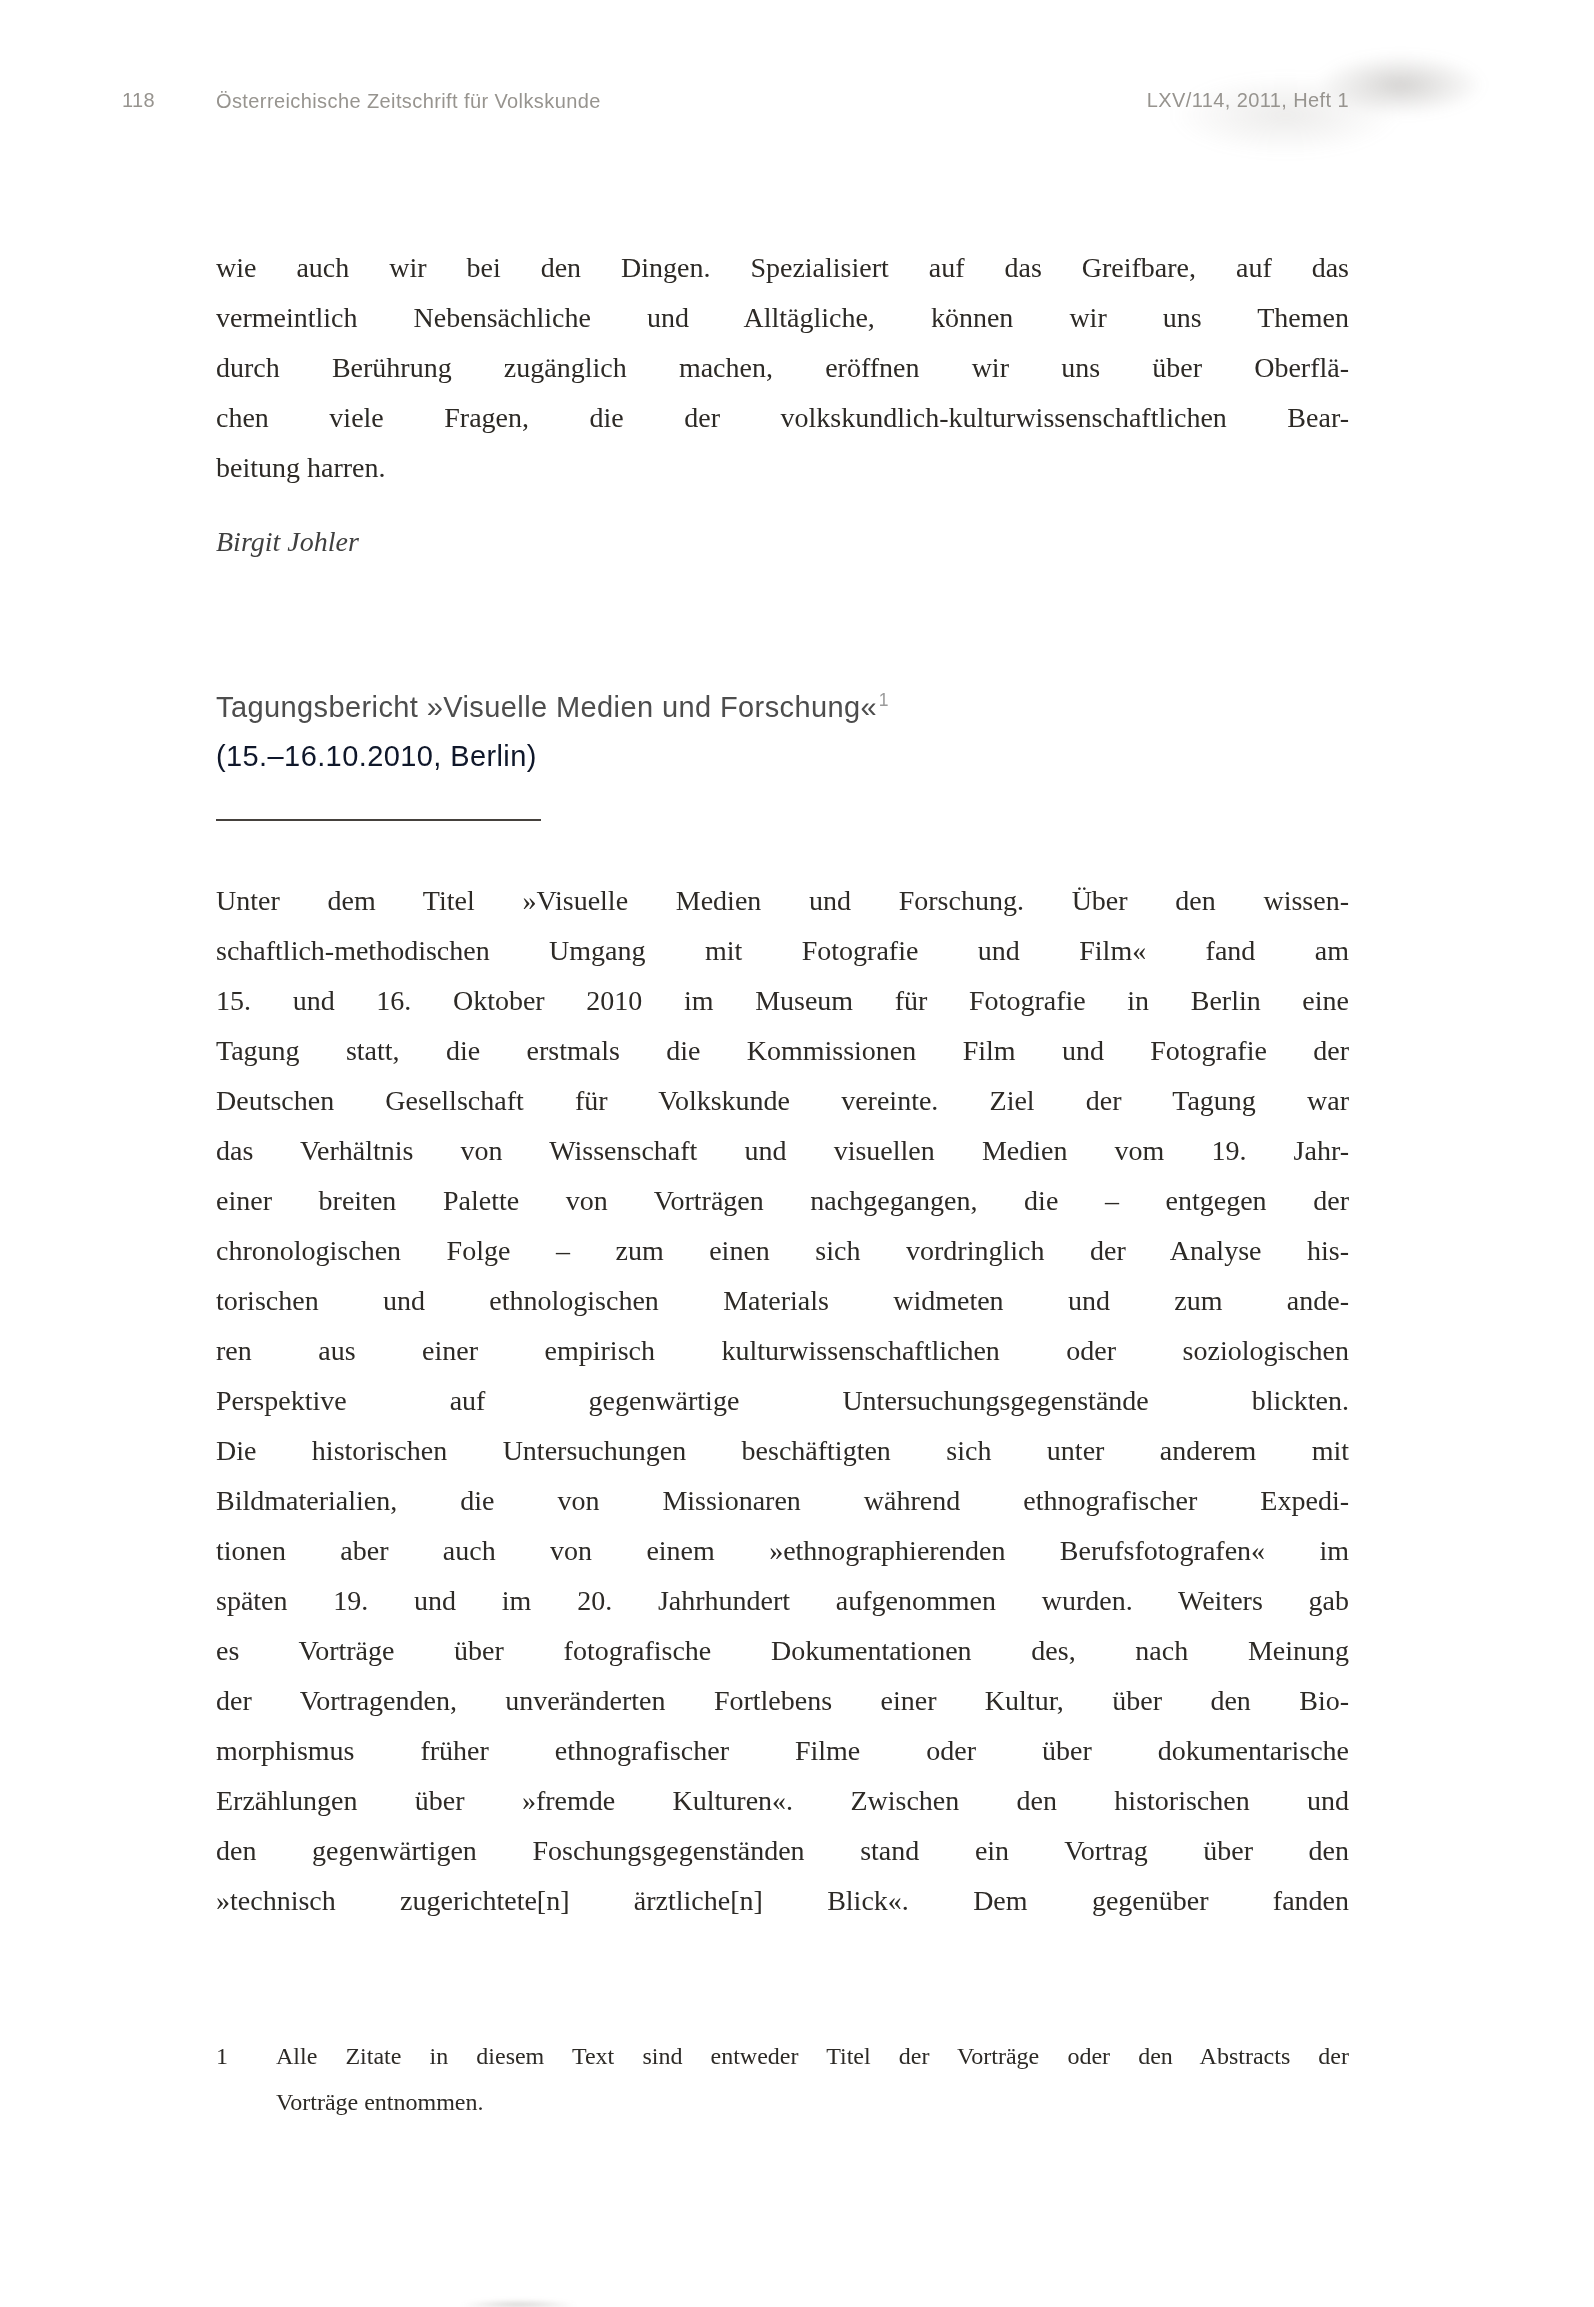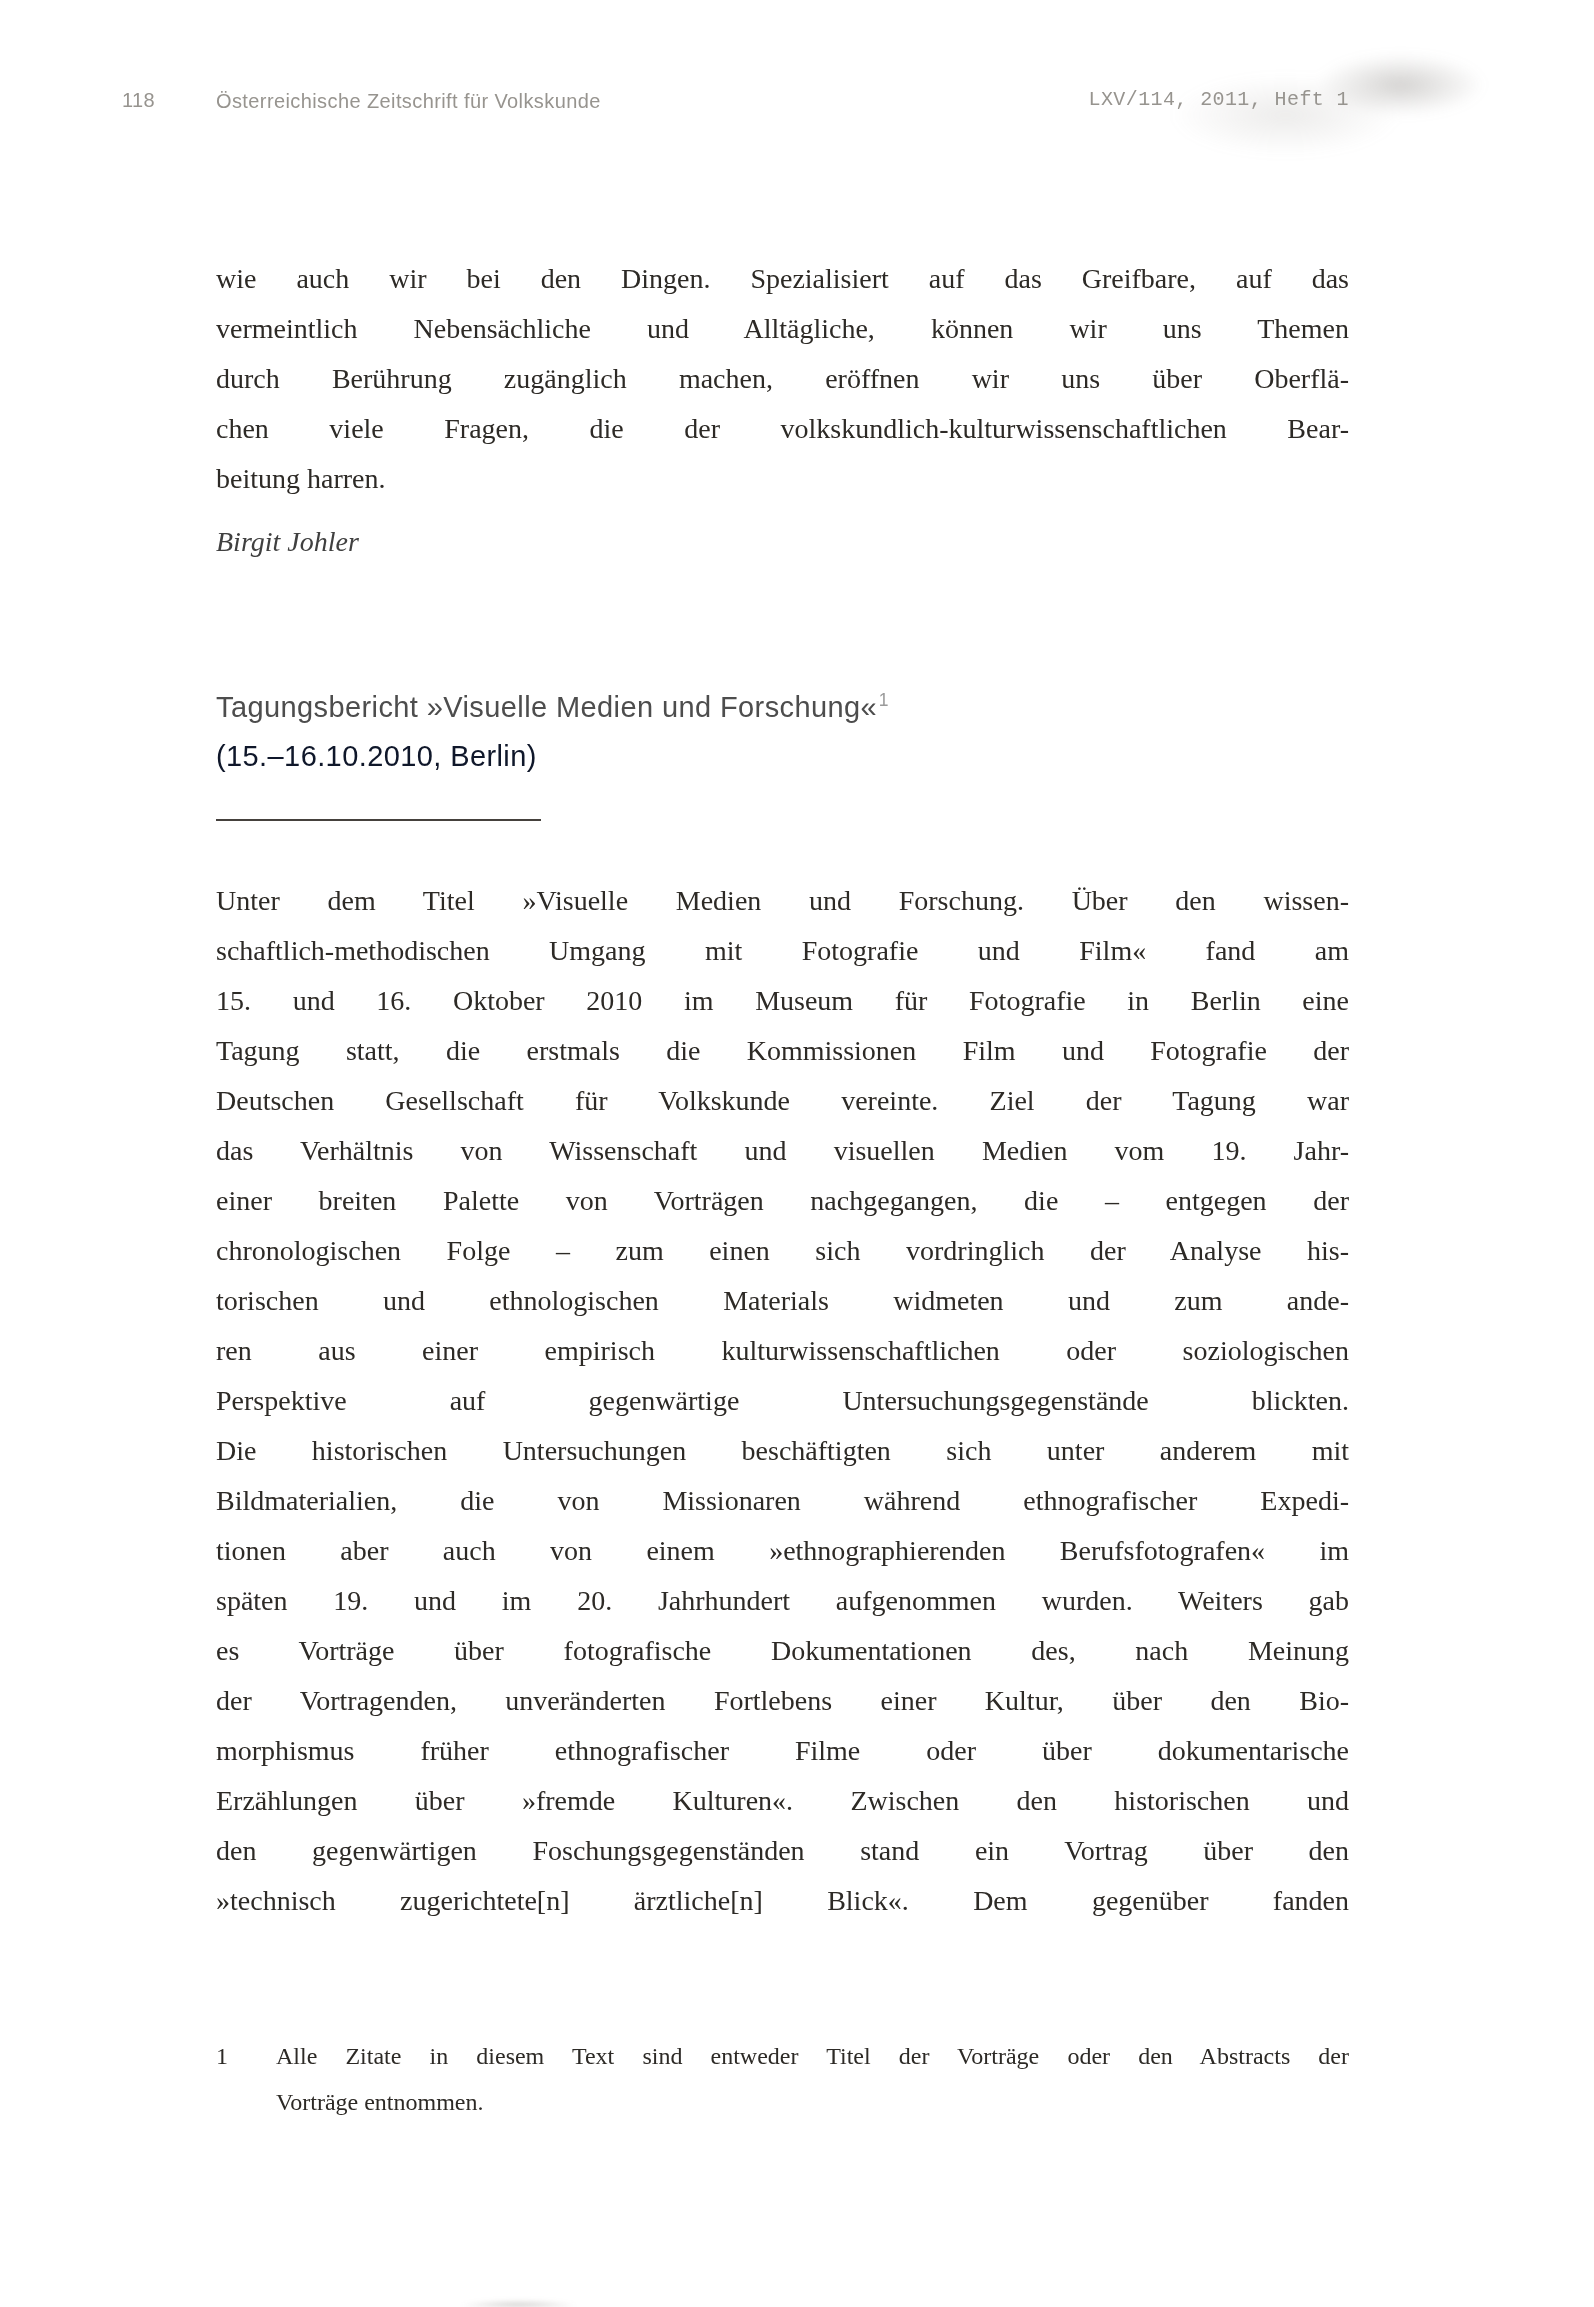--- a/index.html
+++ b/index.html
@@ -32,25 +32,25 @@
   
   .header {
     position:absolute; top:88px; left:0; right:0;
     font-family:"Liberation Sans", sans-serif;
     font-size:20px; line-height:24px;
     color:#97948f;
     letter-spacing:0.4px;
   }
   .pagenum  { position:absolute; left:122px; top:0; }
   .jtitle   { position:absolute; left:216px; top:1px; }
-  .issue    { position:absolute; right:246px; top:0;font-family:Liberation Mono, monospace; }
+  .issue    { position:absolute; right:246px; top:0; }
 
   
   .serif-block { position:absolute; left:216px; width:1133px; font-size:28px; line-height:50px; }
-  .intro    { top:254px;font-family:Liberation Serif, serif; }
+  .intro    { top:243px;font-family:Liberation Serif, serif; }
   .bodypara { top:876px; }
 
   .jline { text-align:justify; text-align-last:justify; }
   .pline { text-align:left; }
 
   .byline {
     position:absolute; top:517px; left:216px;
     font-size:28px; line-height:50px; font-style:italic; color:#404040;
   }
 

